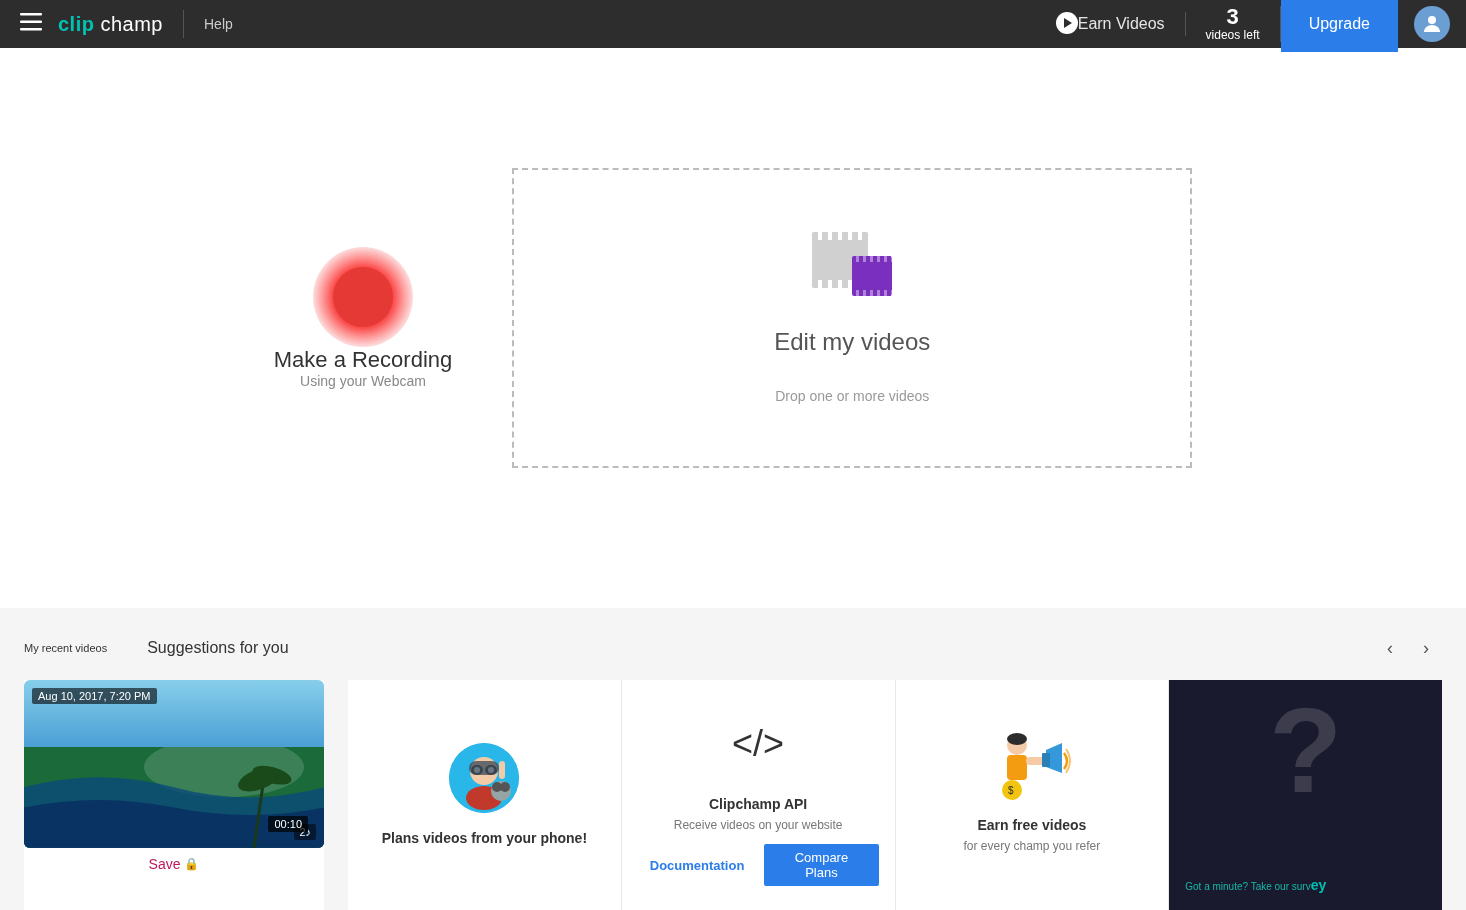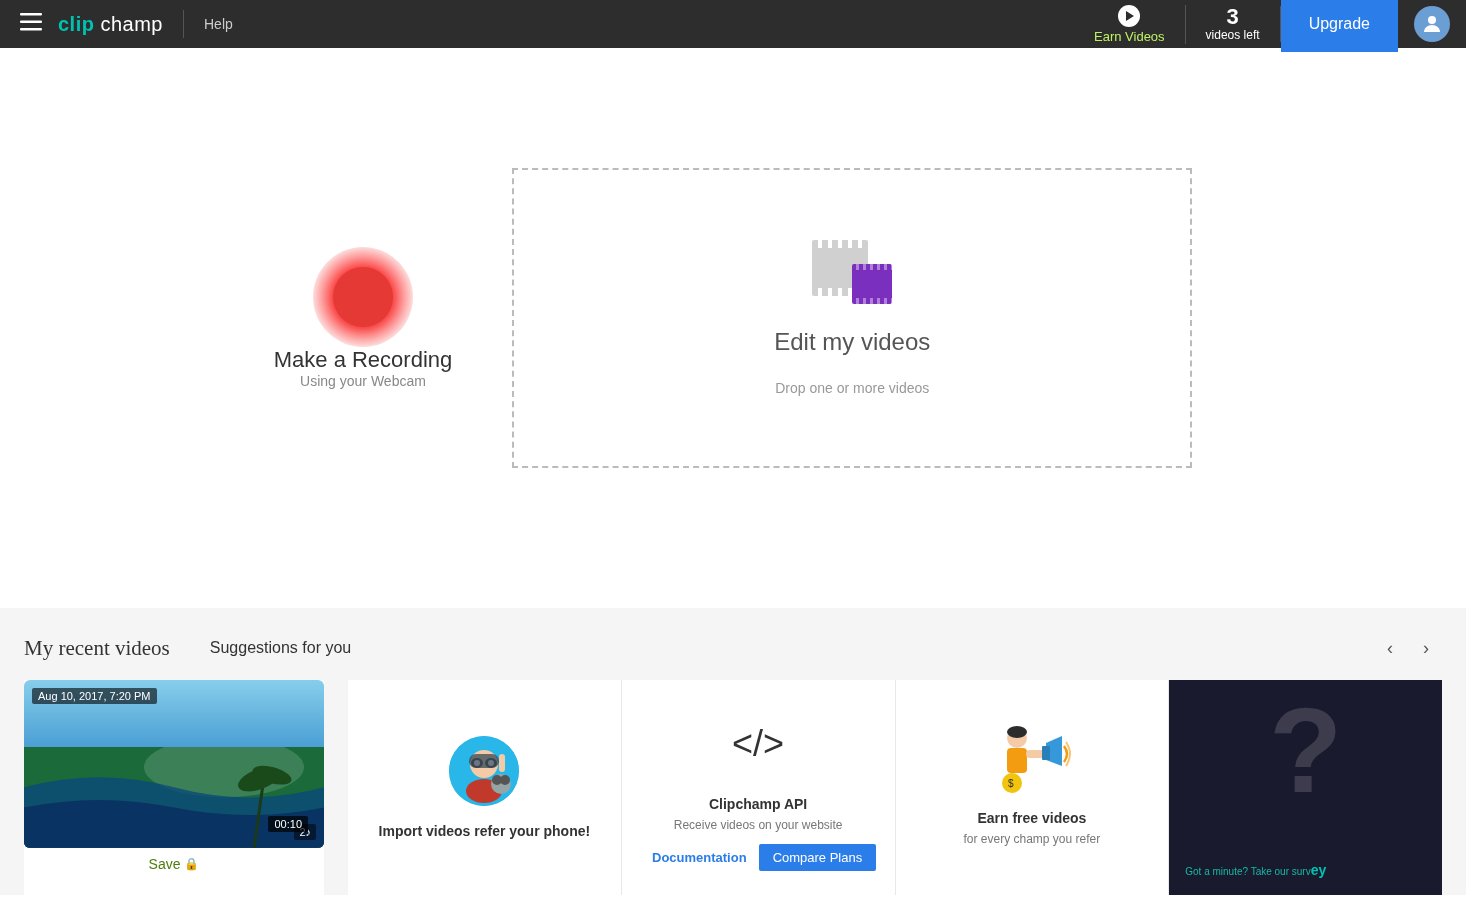--- a/index.html
+++ b/index.html
@@ -44,24 +44,24 @@
       cursor: pointer;
     }
     .header-right {
       margin-left: auto;
       display: flex;
       align-items: center;
       gap: 0;
     }
     .earn-videos-btn {
       display: flex;
-      flex-direction: column;
-      align-items: center;
-      color: #bef264;
-      font-size: 13px;
+      flex-direction: row;
+      align-items: center;
+      color: #e5e5e5;
+      font-size: 16px;
       cursor: pointer;
       padding: 0 20px;
       border-right: 1px solid #555;
     }
     .earn-videos-btn .play-icon {
       width: 22px;
       height: 22px;
       background: #fff;
       border-radius: 50%;
       display: flex;
@@ -162,21 +162,21 @@
 
     
     .edit-zone {
       width: 680px;
       min-height: 300px;
       border: 2px dashed #bbb;
       display: flex;
       flex-direction: column;
       align-items: center;
       justify-content: center;
-      gap: 24px;
+      gap: 32px;
       cursor: pointer;
       background: #fff;
     }
     .film-icon {
       position: relative;
       width: 80px;
       height: 64px;
     }
     .film-strip-gray {
       position: absolute;
@@ -246,24 +246,23 @@
       background: #f5f5f5;
       padding: 24px 24px 0;
       min-height: 240px;
     }
     .bottom-top {
       display: flex;
       align-items: center;
       margin-bottom: 16px;
     }
     .section-title {
-      font-size: 21px;
+      font-size: 11px;
       color: #333;
       font-weight: 400;
-      font-family: Liberation Serif, serif;
     }
     .suggestions-title {
       font-size: 16px;
       color: #333;
       font-weight: 400;
       margin-left: 40px;
     }
     .nav-arrows {
       margin-left: auto;
       display: flex;
@@ -329,21 +328,21 @@
       padding: 2px 6px;
       border-radius: 2px;
     }
     .video-info {
       padding: 8px 12px;
       display: flex;
       align-items: center;
       justify-content: center;
     }
     .save-link {
-      color: #4d7c0f;
+      color: #be185d;
       font-size: 14px;
       cursor: pointer;
       display: flex;
       align-items: center;
       gap: 4px;
     }
     .save-lock {
       font-size: 12px;
     }
 
@@ -385,21 +384,21 @@
       margin-bottom: 6px;
     }
     .card-subtitle {
       font-size: 12px;
       color: #777;
       text-align: center;
       margin-bottom: 12px;
     }
     .card-buttons {
       display: flex;
-      gap: 0;
+      gap: 8px;
     }
     .card-btn-outline {
       color: #2b7de9;
       background: none;
       border: none;
       font-size: 13px;
       font-weight: 600;
       cursor: pointer;
       padding: 6px 12px;
     }
@@ -596,21 +595,21 @@
               <rect x="20" y="18" width="30" height="14" rx="7" fill="#2c3e50" opacity="0.7"></rect>
 
               <rect x="50" y="18" width="6" height="18" rx="3" fill="#f5cba7"></rect>
 
               <circle cx="52" cy="48" r="10" fill="#95a5a6"></circle>
               <circle cx="48" cy="44" r="5" fill="#555"></circle>
               <circle cx="56" cy="44" r="5" fill="#555"></circle>
             </svg>
           </div>
         </div>
-        <div class="card-title">Import videos refer your phone!</div>
+        <div class="card-title">Plans videos from your phone!</div>
       </div>
 
       <div class="suggestion-card">
         <div class="card-icon-area">
           <div class="api-icon">&lt;/&gt;</div>
         </div>
         <div class="card-title">Clipchamp API</div>
         <div class="card-subtitle">Receive videos on your website</div>
         <div class="card-buttons">
           <button class="card-btn-outline">Documentation</button>

